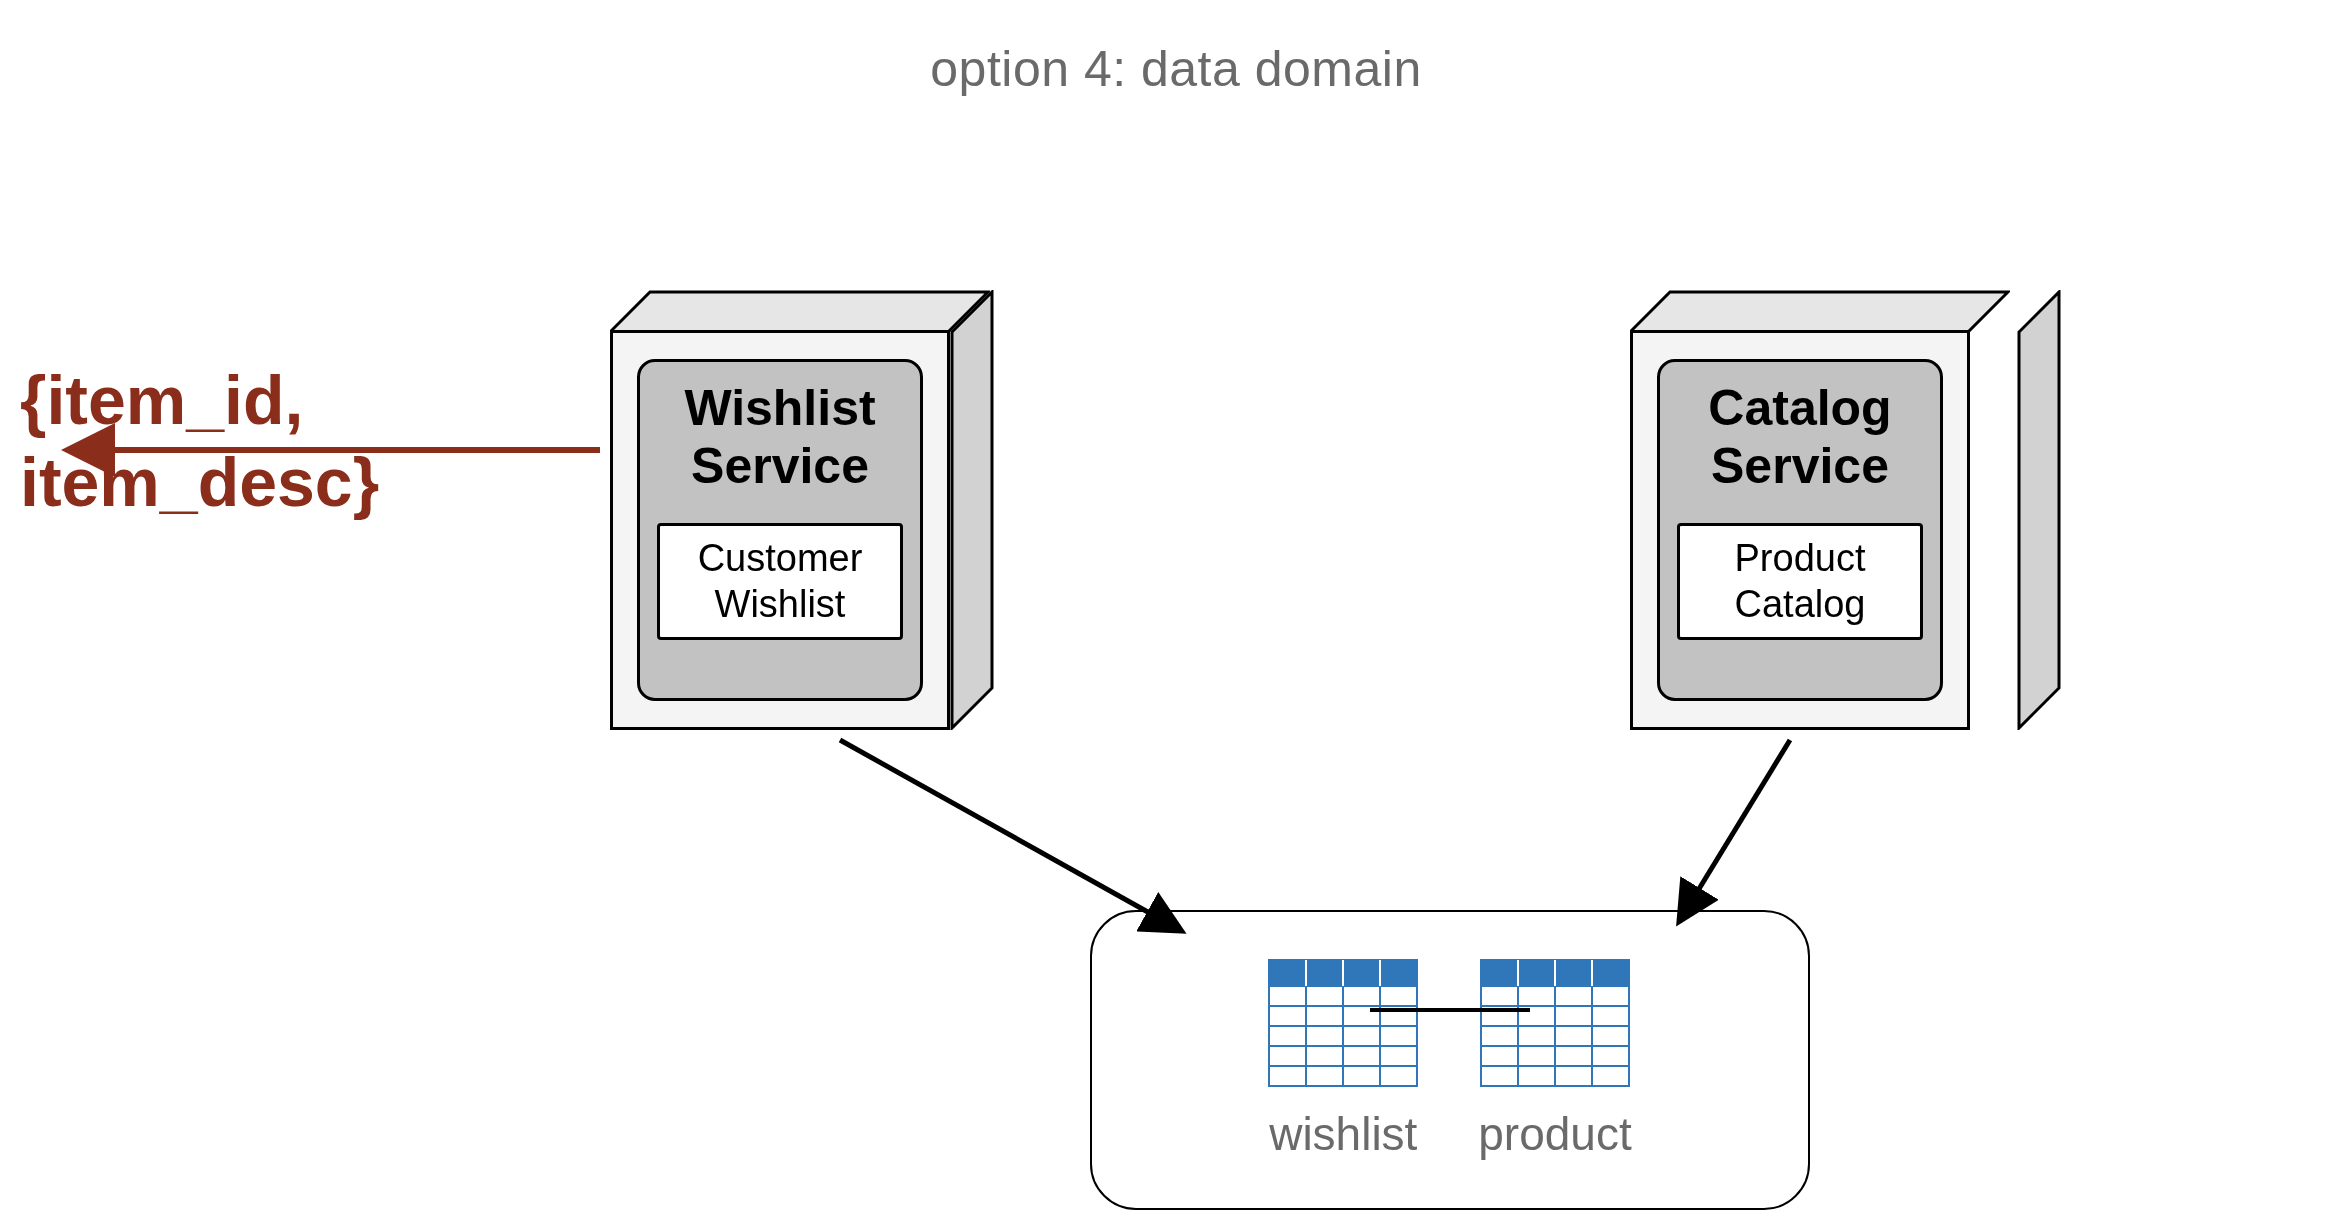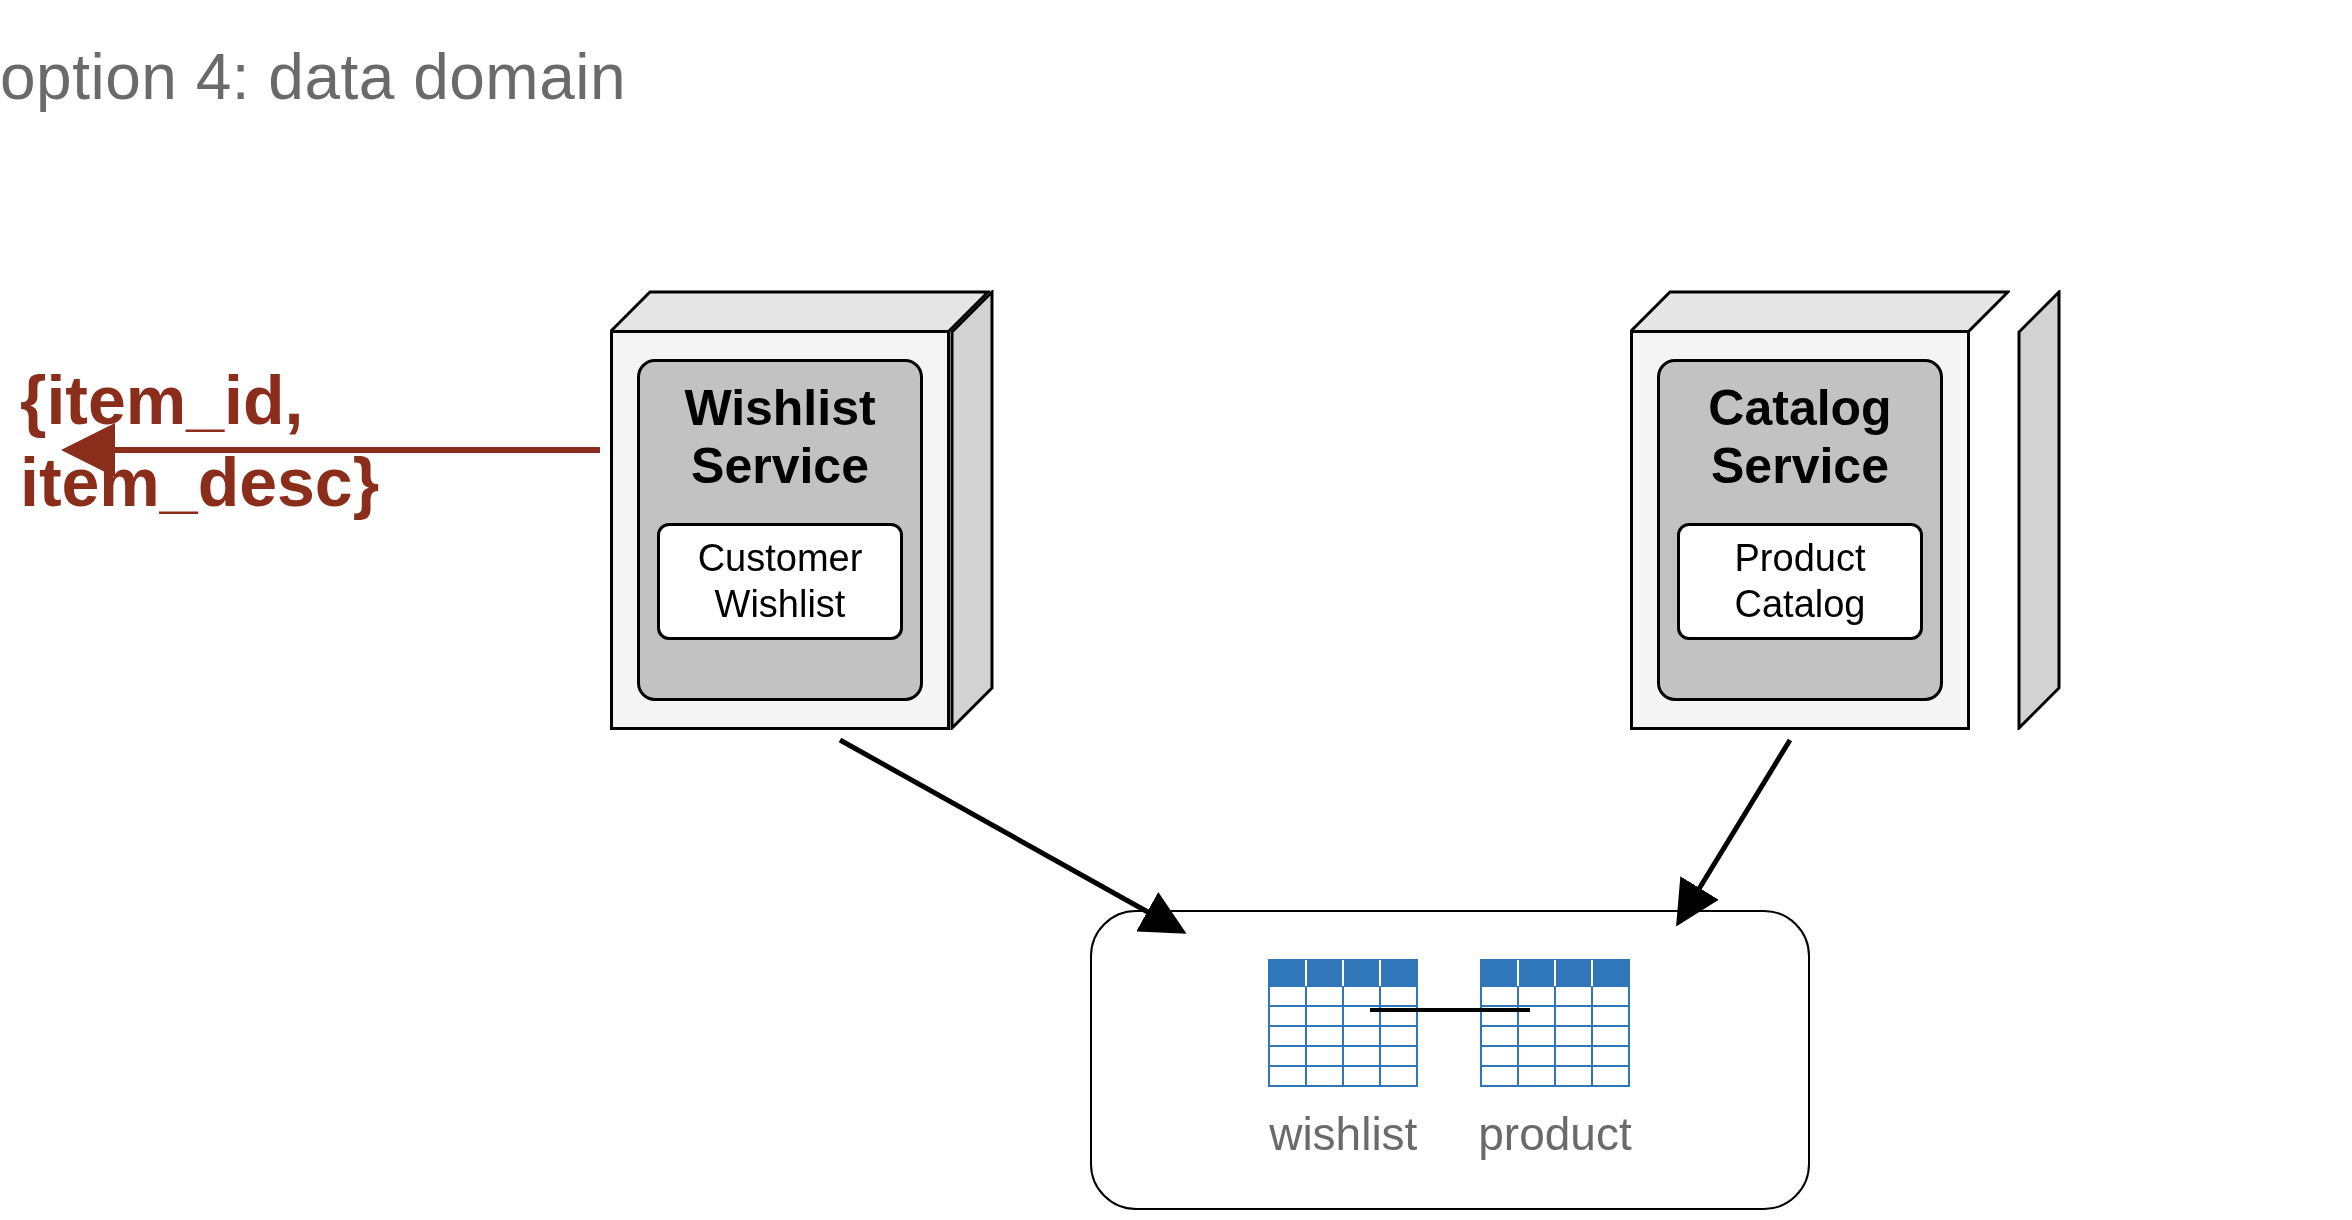--- a/index.html
+++ b/index.html
@@ -14,22 +14,22 @@
   .stage {
     position: relative;
     width: 2352px;
     height: 1220px;
   }
   .title {
     position: absolute;
     top: 40px;
     left: 0;
     width: 100%;
-    text-align: left;
-    font-size: 64px;
+    text-align: center;
+    font-size: 50px;
     font-weight: 400;
     color: #6a6a6a;
     letter-spacing: 0.5px;
   }
   .payload {
     position: absolute;
     left: 20px;
     top: 360px;
     font-size: 68px;
     font-weight: 700;
@@ -87,21 +87,21 @@
     font-size: 50px;
     font-weight: 700;
     color: #000;
     text-align: center;
     line-height: 1.15;
   }
   .service .svc-sub {
     margin-top: 28px;
     background: #fff;
     border: 3px solid #000;
-    border-radius: 12px;
+    border-radius: 4px;
     padding: 10px 20px;
     font-size: 38px;
     color: #000;
     text-align: center;
     line-height: 1.2;
     min-width: 200px;
   }
 
   
   .domain {

